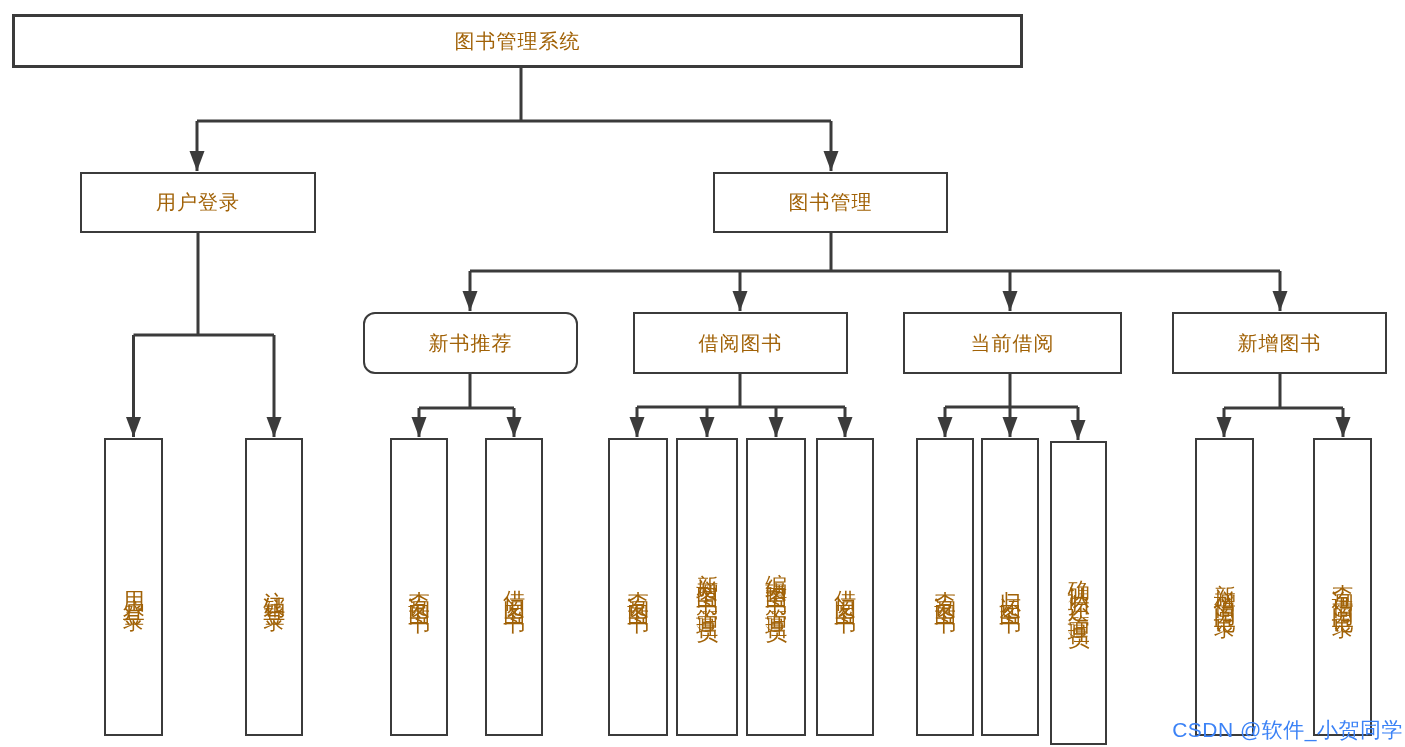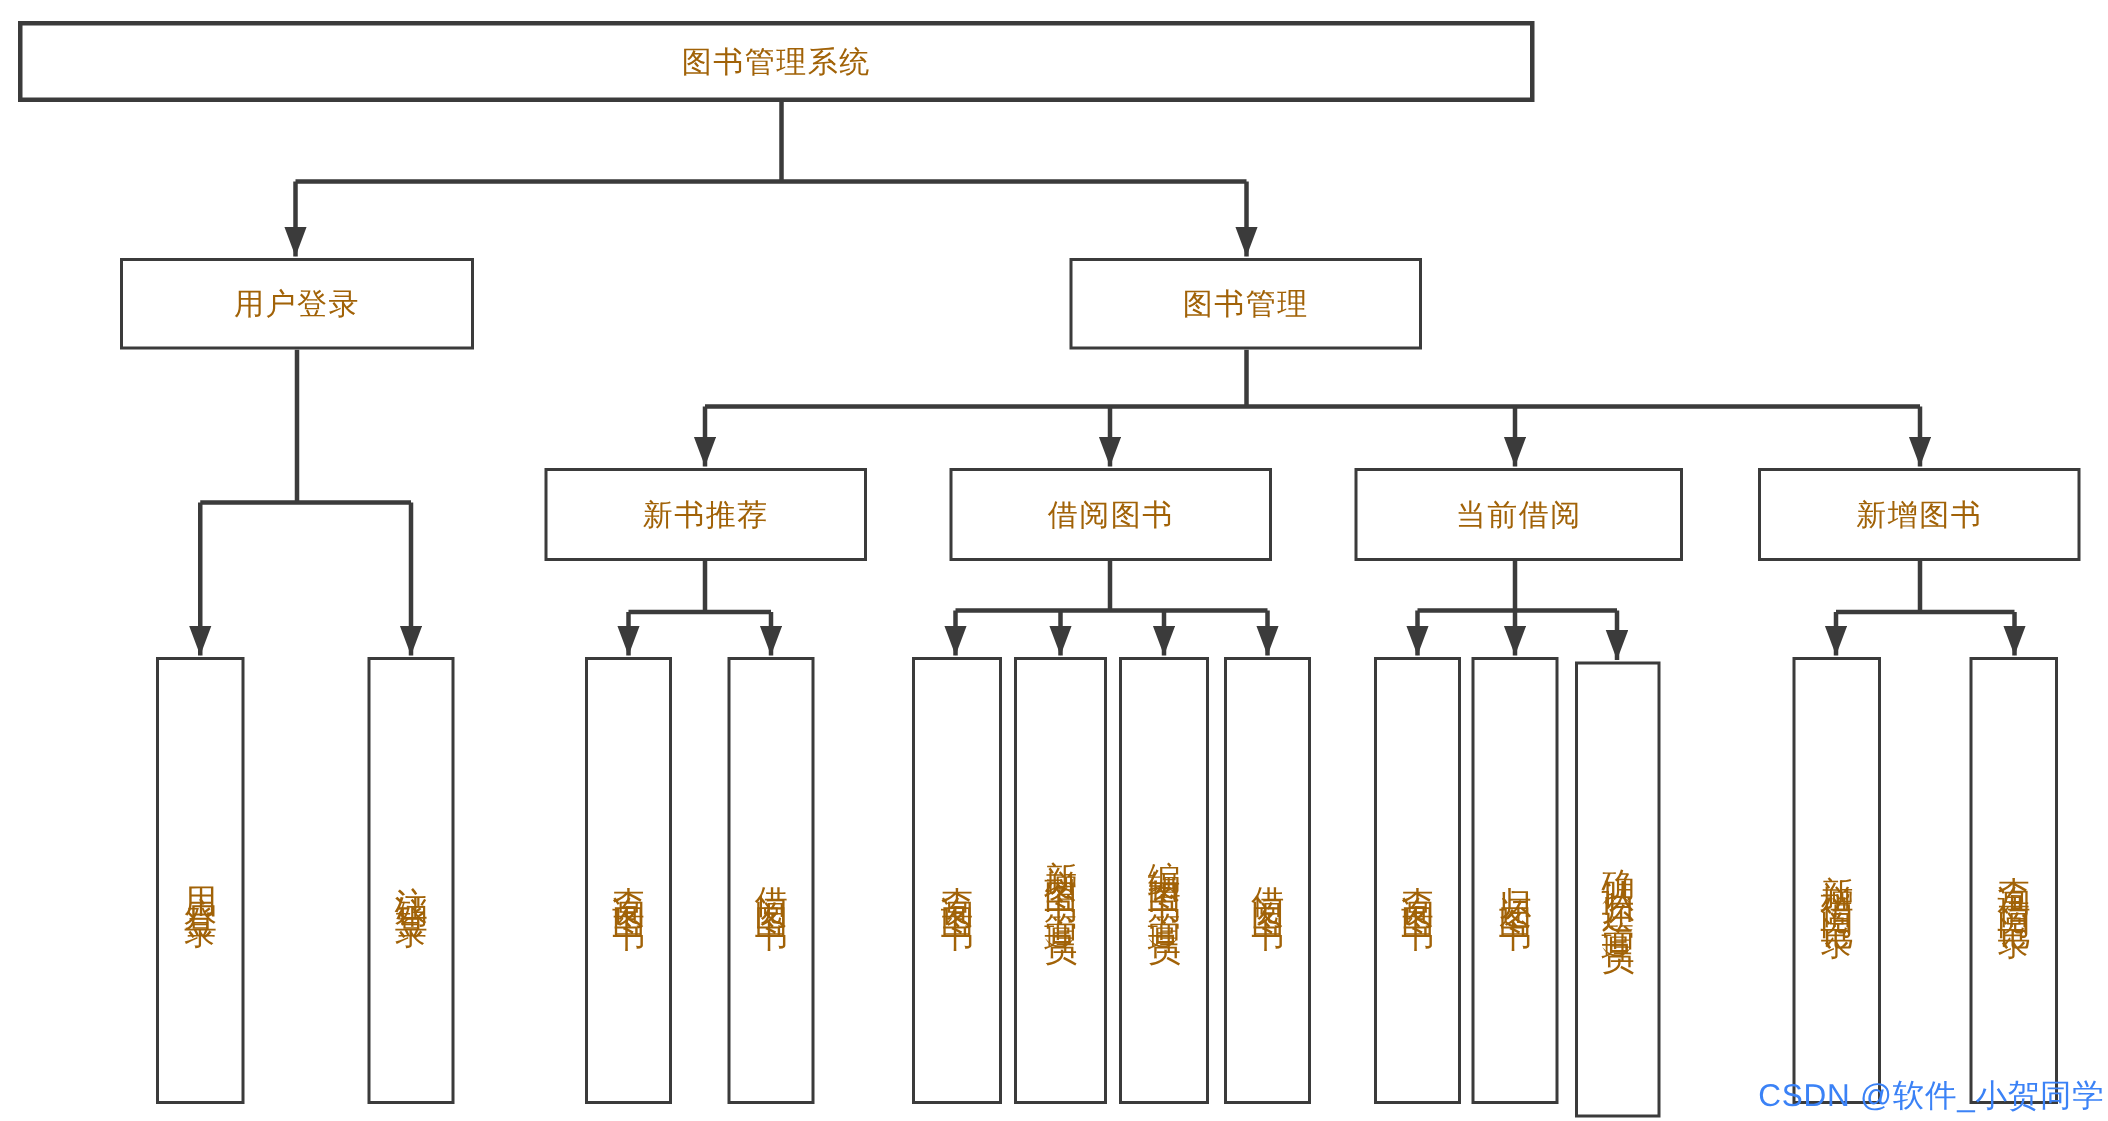--- a/index.html
+++ b/index.html
@@ -109,21 +109,21 @@
     <span class="hlabel">图书管理系统</span>
   </div>
 
   <div class="node lvl1" style="left:80px; top:172px; width:236px; height:61px;">
     <span class="hlabel">用户登录</span>
   </div>
   <div class="node lvl1" style="left:713px; top:172px; width:235px; height:61px;">
     <span class="hlabel">图书管理</span>
   </div>
 
-  <div class="node lvl2" style="left:363px; top:312px; width:215px; height:62px;">
+  <div class="node lvl2" style="left:363px; top:312px; width:215px; height:62px;border-radius:12px;">
     <span class="hlabel">新书推荐</span>
   </div>
   <div class="node lvl2" style="left:633px; top:312px; width:215px; height:62px;">
     <span class="hlabel">借阅图书</span>
   </div>
   <div class="node lvl2" style="left:903px; top:312px; width:219px; height:62px;">
     <span class="hlabel">当前借阅</span>
   </div>
   <div class="node lvl2" style="left:1172px; top:312px; width:215px; height:62px;">
     <span class="hlabel">新增图书</span>

